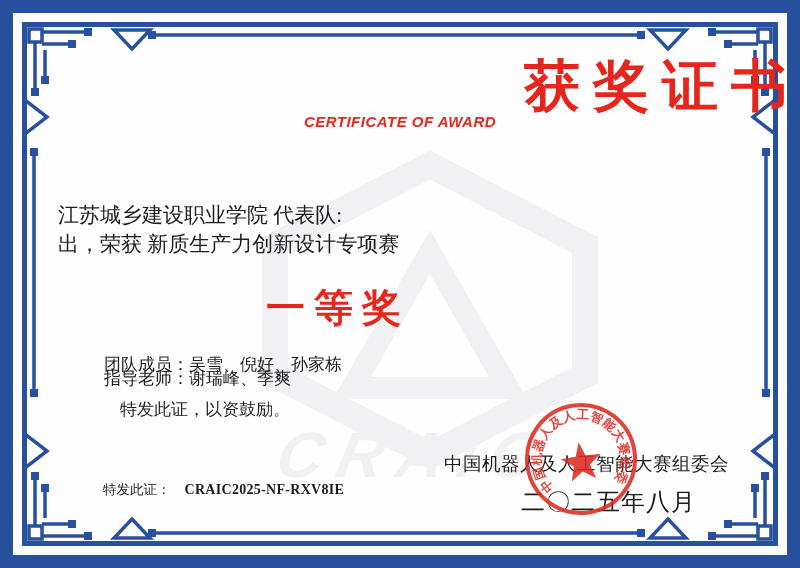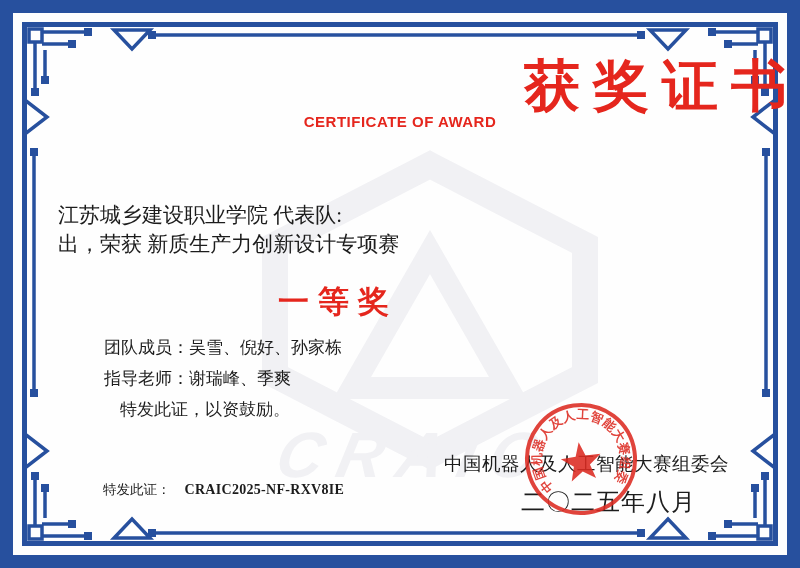--- a/index.html
+++ b/index.html
@@ -30,30 +30,30 @@
   
   .content{z-index:3;}
   #title-cn{
     left:0;top:58px;width:800px;text-align:right;font-size:56px;line-height:1;
     font-family:"Liberation Sans","DejaVu Sans",sans-serif;font-weight:900;
     color:var(--title-red);letter-spacing:13px;padding-left:13px;box-sizing:border-box;
   }
   #title-en{
     left:0;top:113px;width:800px;text-align:center;font-size:15px;
     font-family:"Liberation Sans","DejaVu Sans",sans-serif;font-weight:bold;
-    color:var(--title-red);letter-spacing:0.5px;
+    color:var(--title-red);letter-spacing:0.5px;font-style:italic;
   }
   #recipient{left:58px;top:165px;font-size:21px;margin-top:36px;}
   #body-line-1{left:100px;top:200px;font-size:21px;}
   #body-line-2{left:58px;top:230px;font-size:21px;text-align:right;}
   #award{
-    left:0;top:281px;width:672px;text-align:center;font-size:31px;font-weight:bold;
+    left:0;top:281px;width:672px;text-align:center;font-size:39px;font-weight:bold;
     color:var(--title-red);letter-spacing:9px;padding-left:4px;box-sizing:border-box;
   }
-  #team-members{left:104px;top:336px;font-size:17px;}
+  #team-members{left:104px;top:353px;font-size:17px;}
   #advisors{left:104px;top:367px;font-size:17px;}
   #issuance{left:104px;top:398px;font-size:17px;margin-left:16px;}
   #cert-no-row{left:103px;top:481px;font-size:13.5px;}
   #cert-no-value{font-family:Liberation Serif, serif;font-weight:bold;font-size:14px;margin-left:14px;letter-spacing:0.3px;}
   #committee{left:444px;top:451px;font-size:18.5px;letter-spacing:0.5px;}
   #date-line{left:521px;top:486px;font-size:24px;letter-spacing:1px;}
   
   #seal-svg{position:absolute;left:501px;top:379px;z-index:4;opacity:0.88;transform:rotate(-8deg);}
   .seal-stroke{stroke:var(--seal-red);fill:none;}
   .seal-fill{fill:var(--seal-red);}

